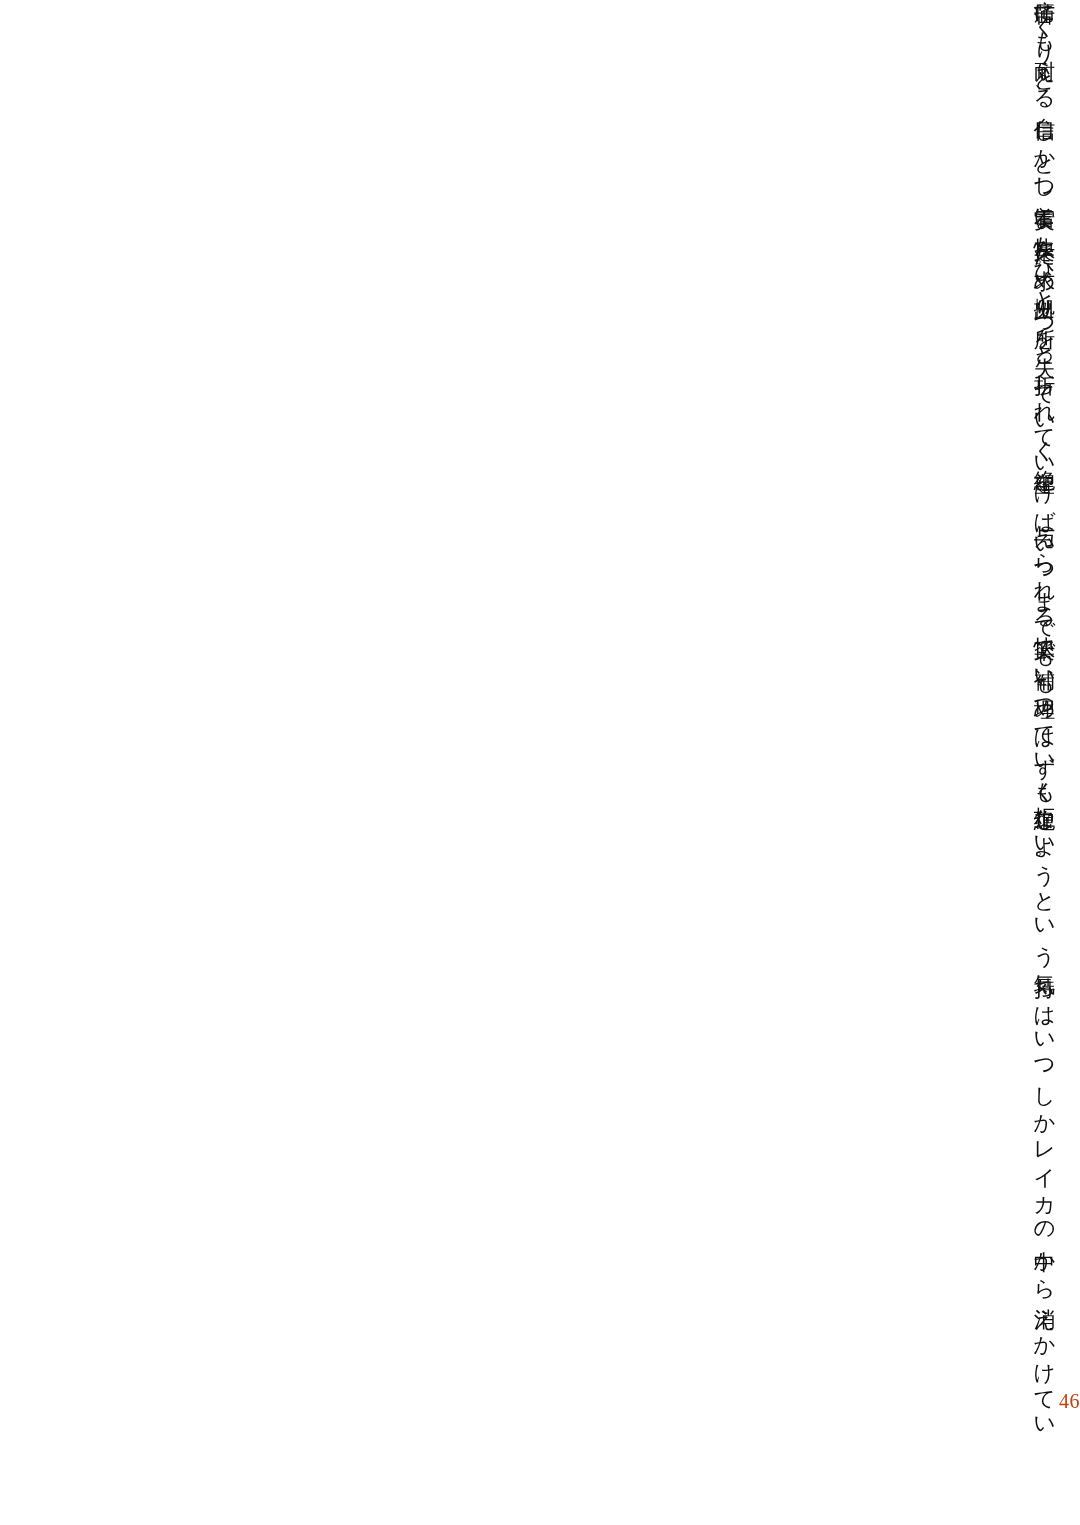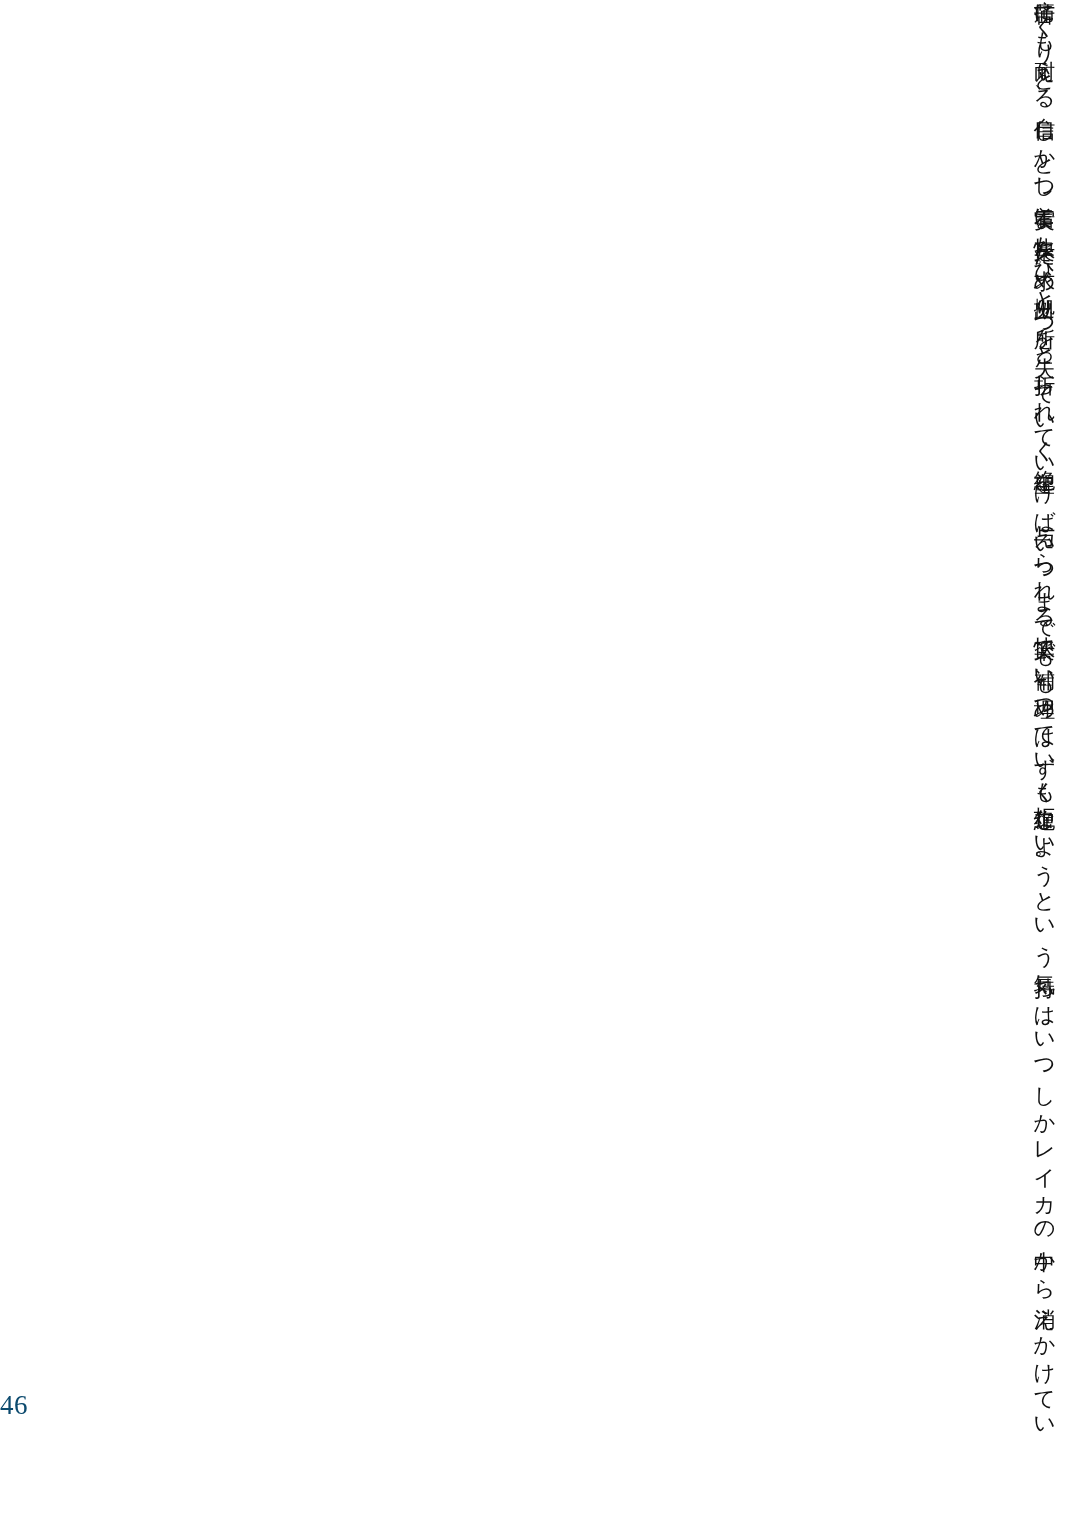--- a/index.html
+++ b/index.html
@@ -71,24 +71,24 @@
   #block-bottom .vcol {
     width: 58.6px;
   }
 
   
   #folio {
     position: absolute;
     left: 0;
     right: 0;
     top: 1390px;
-    text-align: left;
+    text-align: right;
     font-family: "Liberation Serif", "DejaVu Serif", serif;
-    font-size: 27px;
-    color: #0c4a6e;
+    font-size: 20px;
+    color: #c2410c;
     letter-spacing: 0.5px;
   }
 </style>
 </head>
 <body>
 
 <div id="page">
 
   <div id="block-top" class="vblock">
       <div class="vcol">とつまたひとつと折られていけばいつまでももつはずもない。</div>

